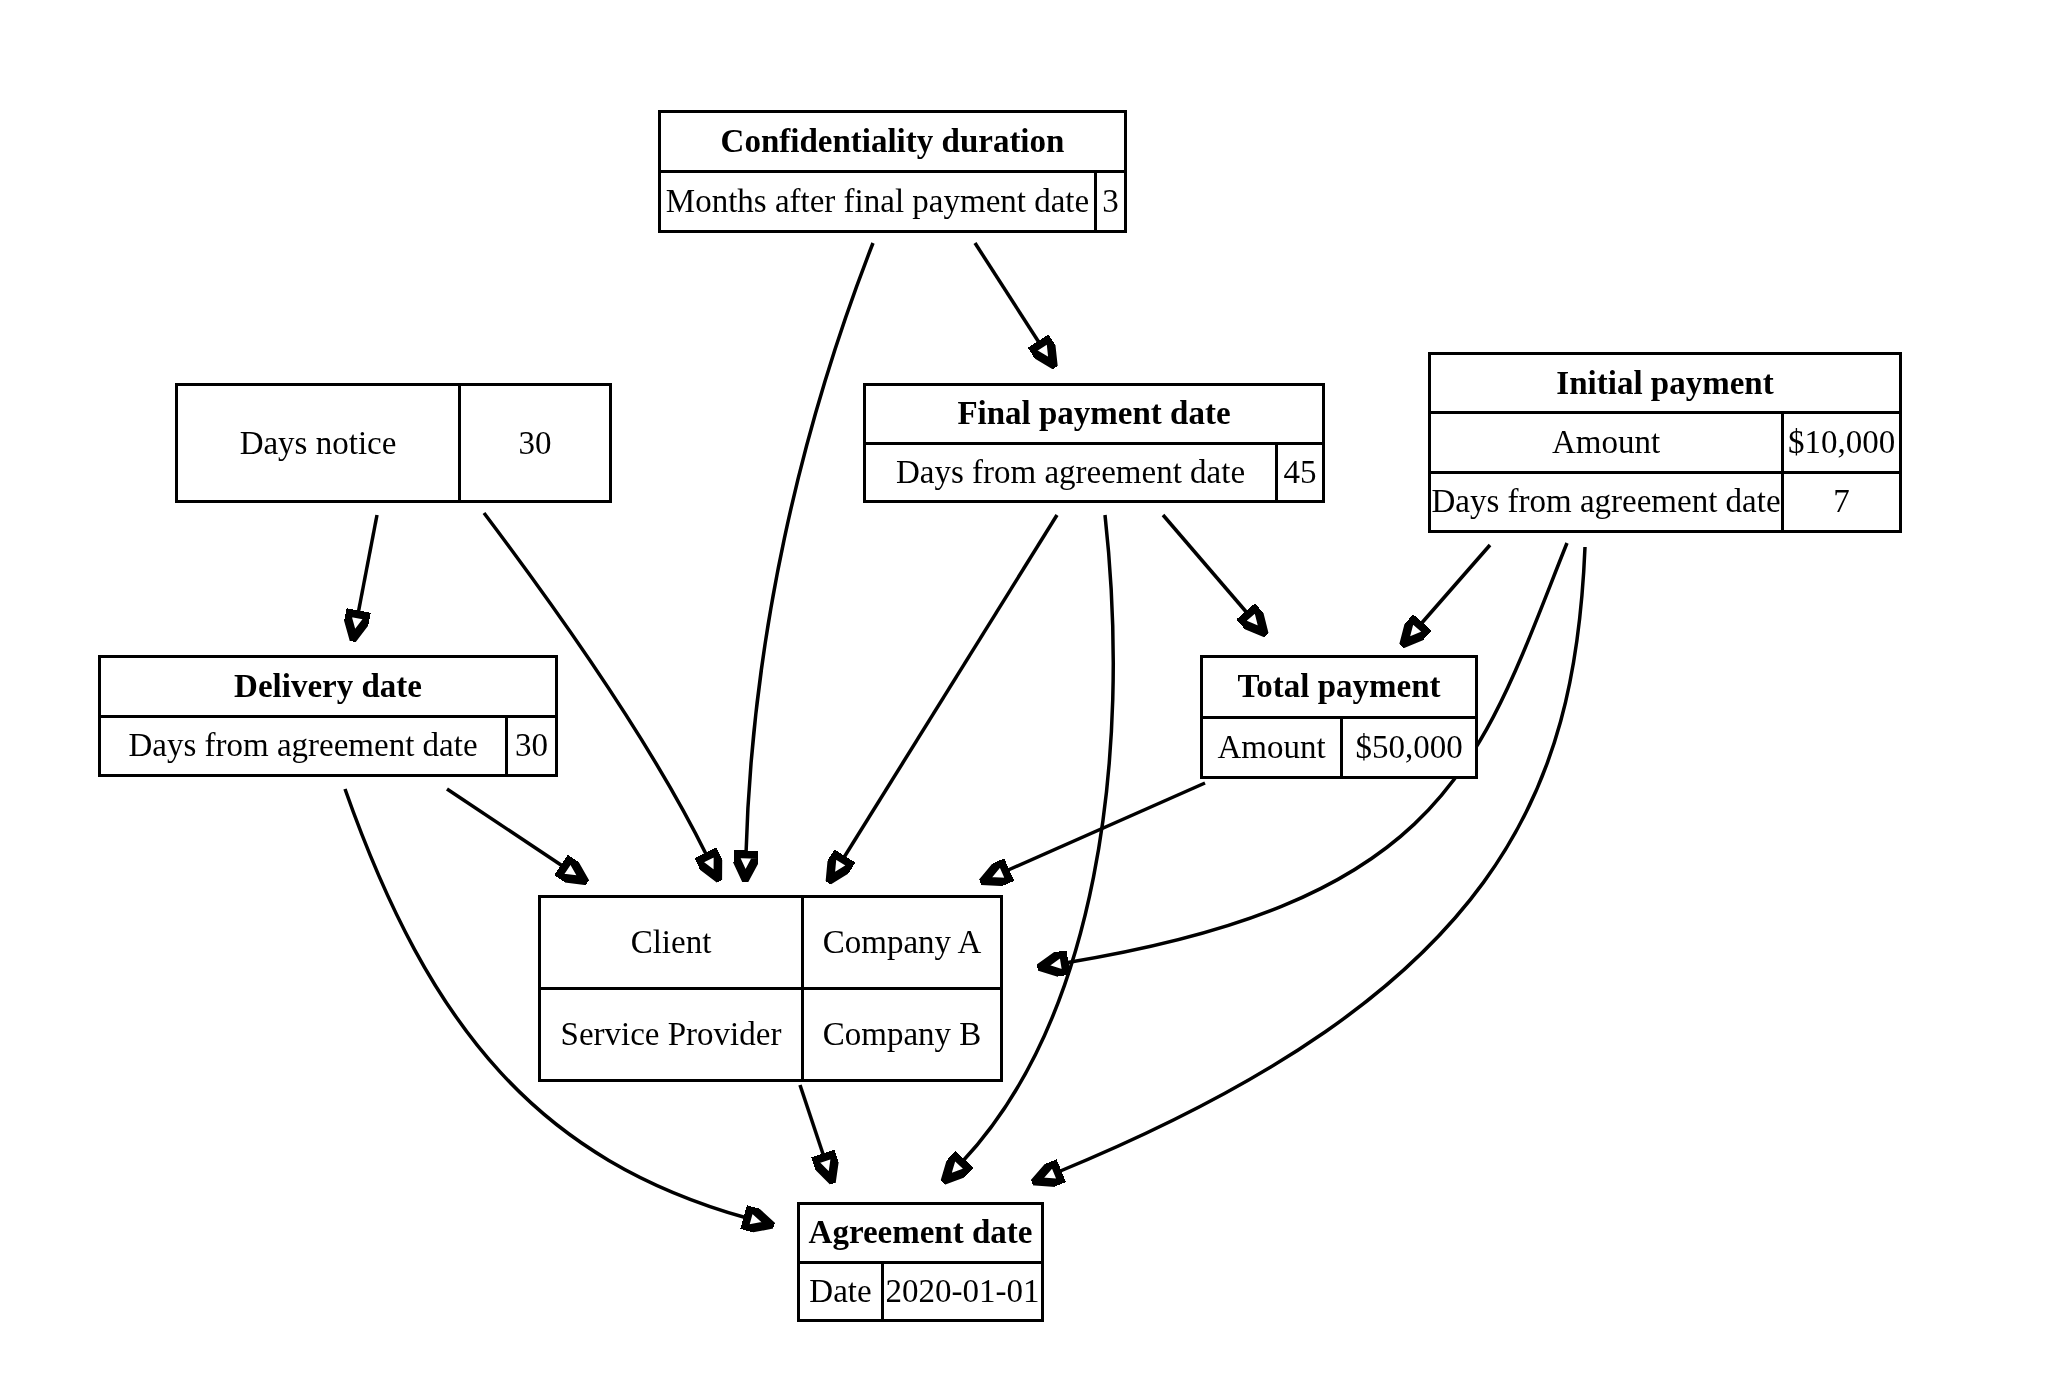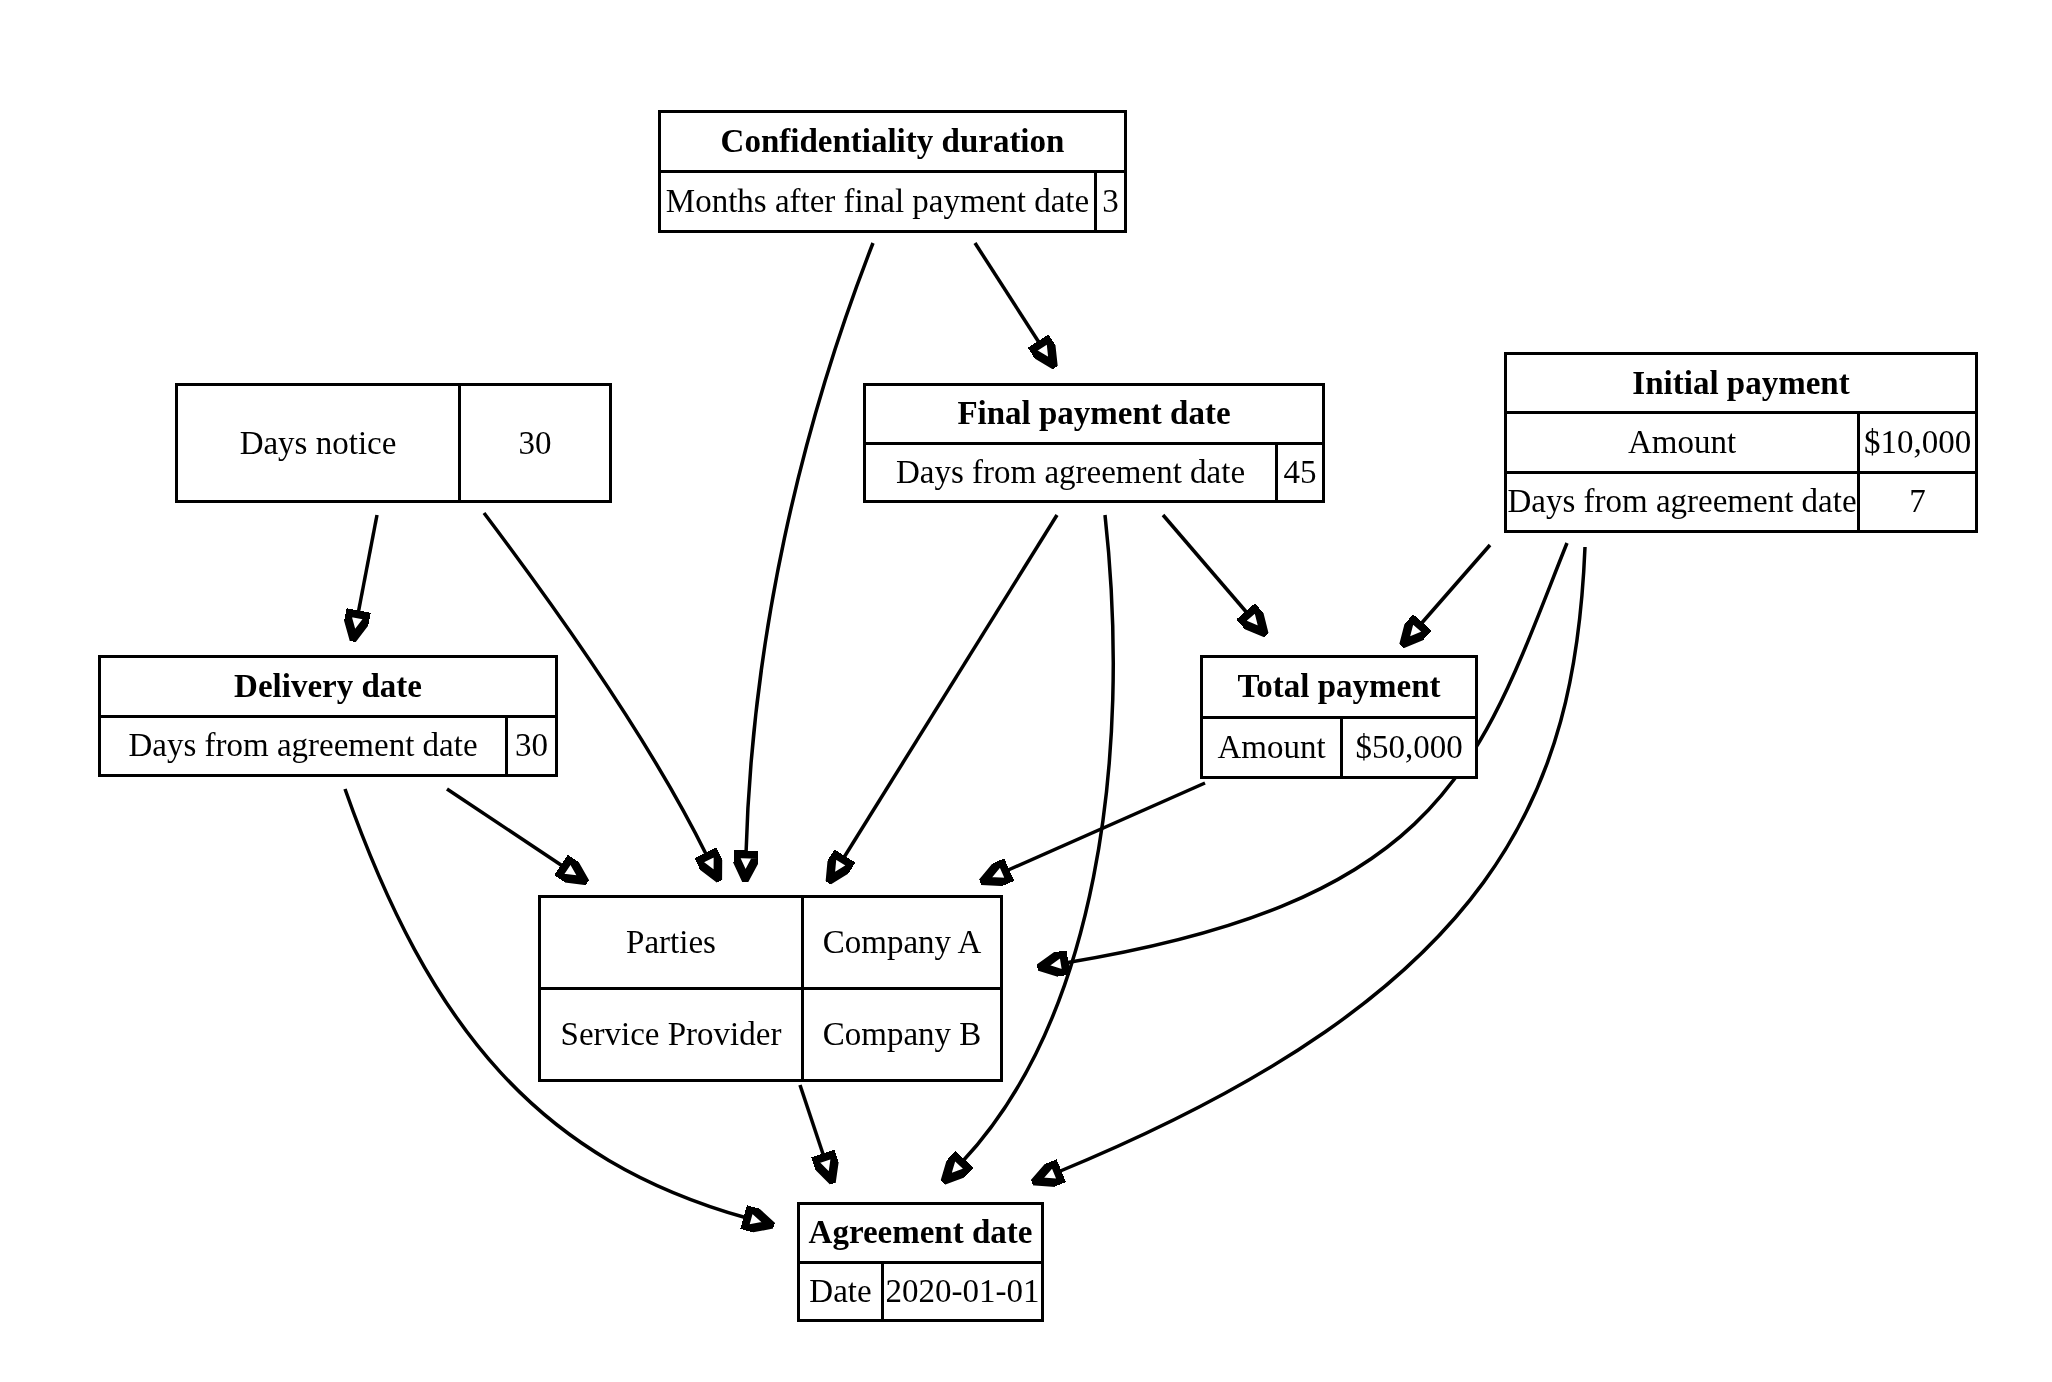--- a/index.html
+++ b/index.html
@@ -75,21 +75,21 @@
   </div>
 
   <div class="node" style="left:863px;top:383px;width:462px;height:120px;">
     <div class="ntitle">Final payment date</div>
     <div class="nrow">
       <div class="cell lbl" style="width:412px">Days from agreement date</div>
       <div class="cell val">45</div>
     </div>
   </div>
 
-  <div class="node" style="left:1504px;top:352px;width:474px;height:181px;">
+  <div class="node" style="left:1428px;top:352px;width:474px;height:181px;">
     <div class="ntitle">Initial payment</div>
     <div class="nrow">
       <div class="cell lbl" style="width:353px">Amount</div>
       <div class="cell val">$10,000</div>
     </div>
     <div class="nrow">
       <div class="cell lbl" style="width:353px">Days from agreement date</div>
       <div class="cell val">7</div>
     </div>
   </div>
@@ -105,21 +105,21 @@
   <div class="node" style="left:1200px;top:655px;width:278px;height:124px;">
     <div class="ntitle">Total payment</div>
     <div class="nrow">
       <div class="cell lbl" style="width:140px">Amount</div>
       <div class="cell val">$50,000</div>
     </div>
   </div>
 
   <div class="node" style="left:538px;top:895px;width:465px;height:187px;">
     <div class="nrow">
-      <div class="cell lbl" style="width:263px">Parties</div>
+      <div class="cell lbl" style="width:263px">Client</div>
       <div class="cell val">Company A</div>
     </div>
     <div class="nrow">
       <div class="cell lbl" style="width:263px">Service Provider</div>
       <div class="cell val">Company B</div>
     </div>
   </div>
 
   <div class="node" style="left:797px;top:1202px;width:247px;height:120px;">
     <div class="ntitle">Agreement date</div>

